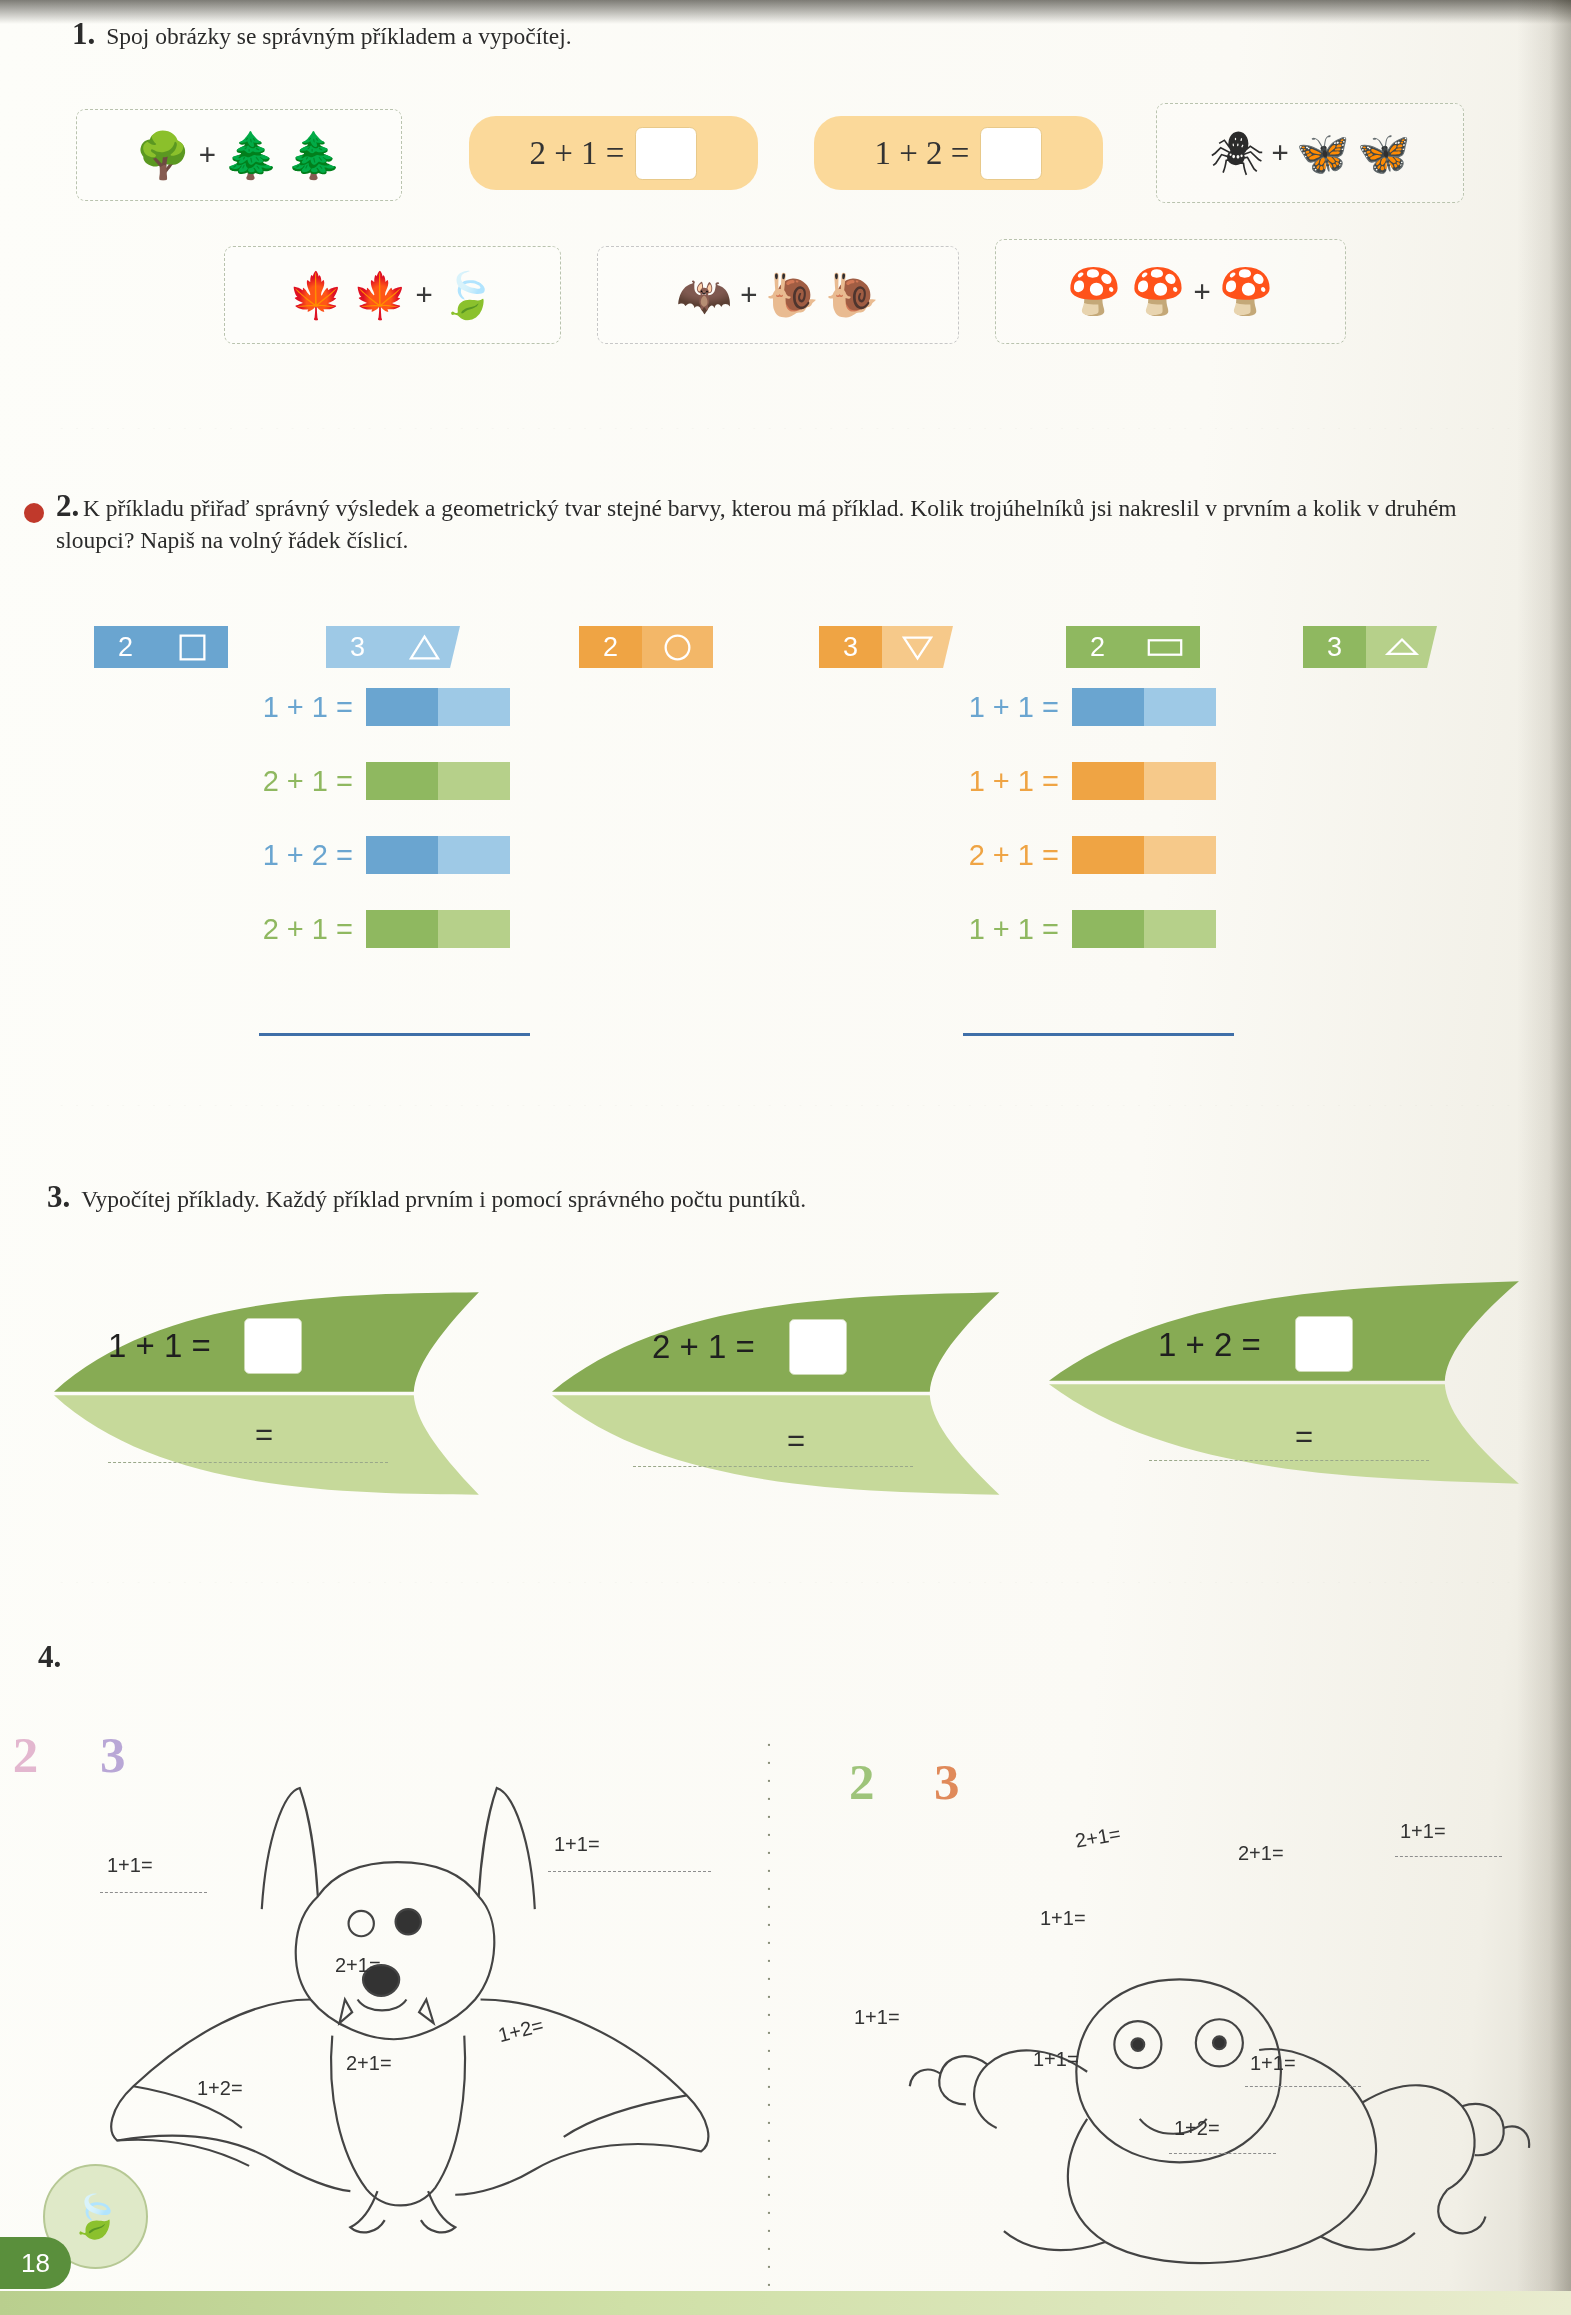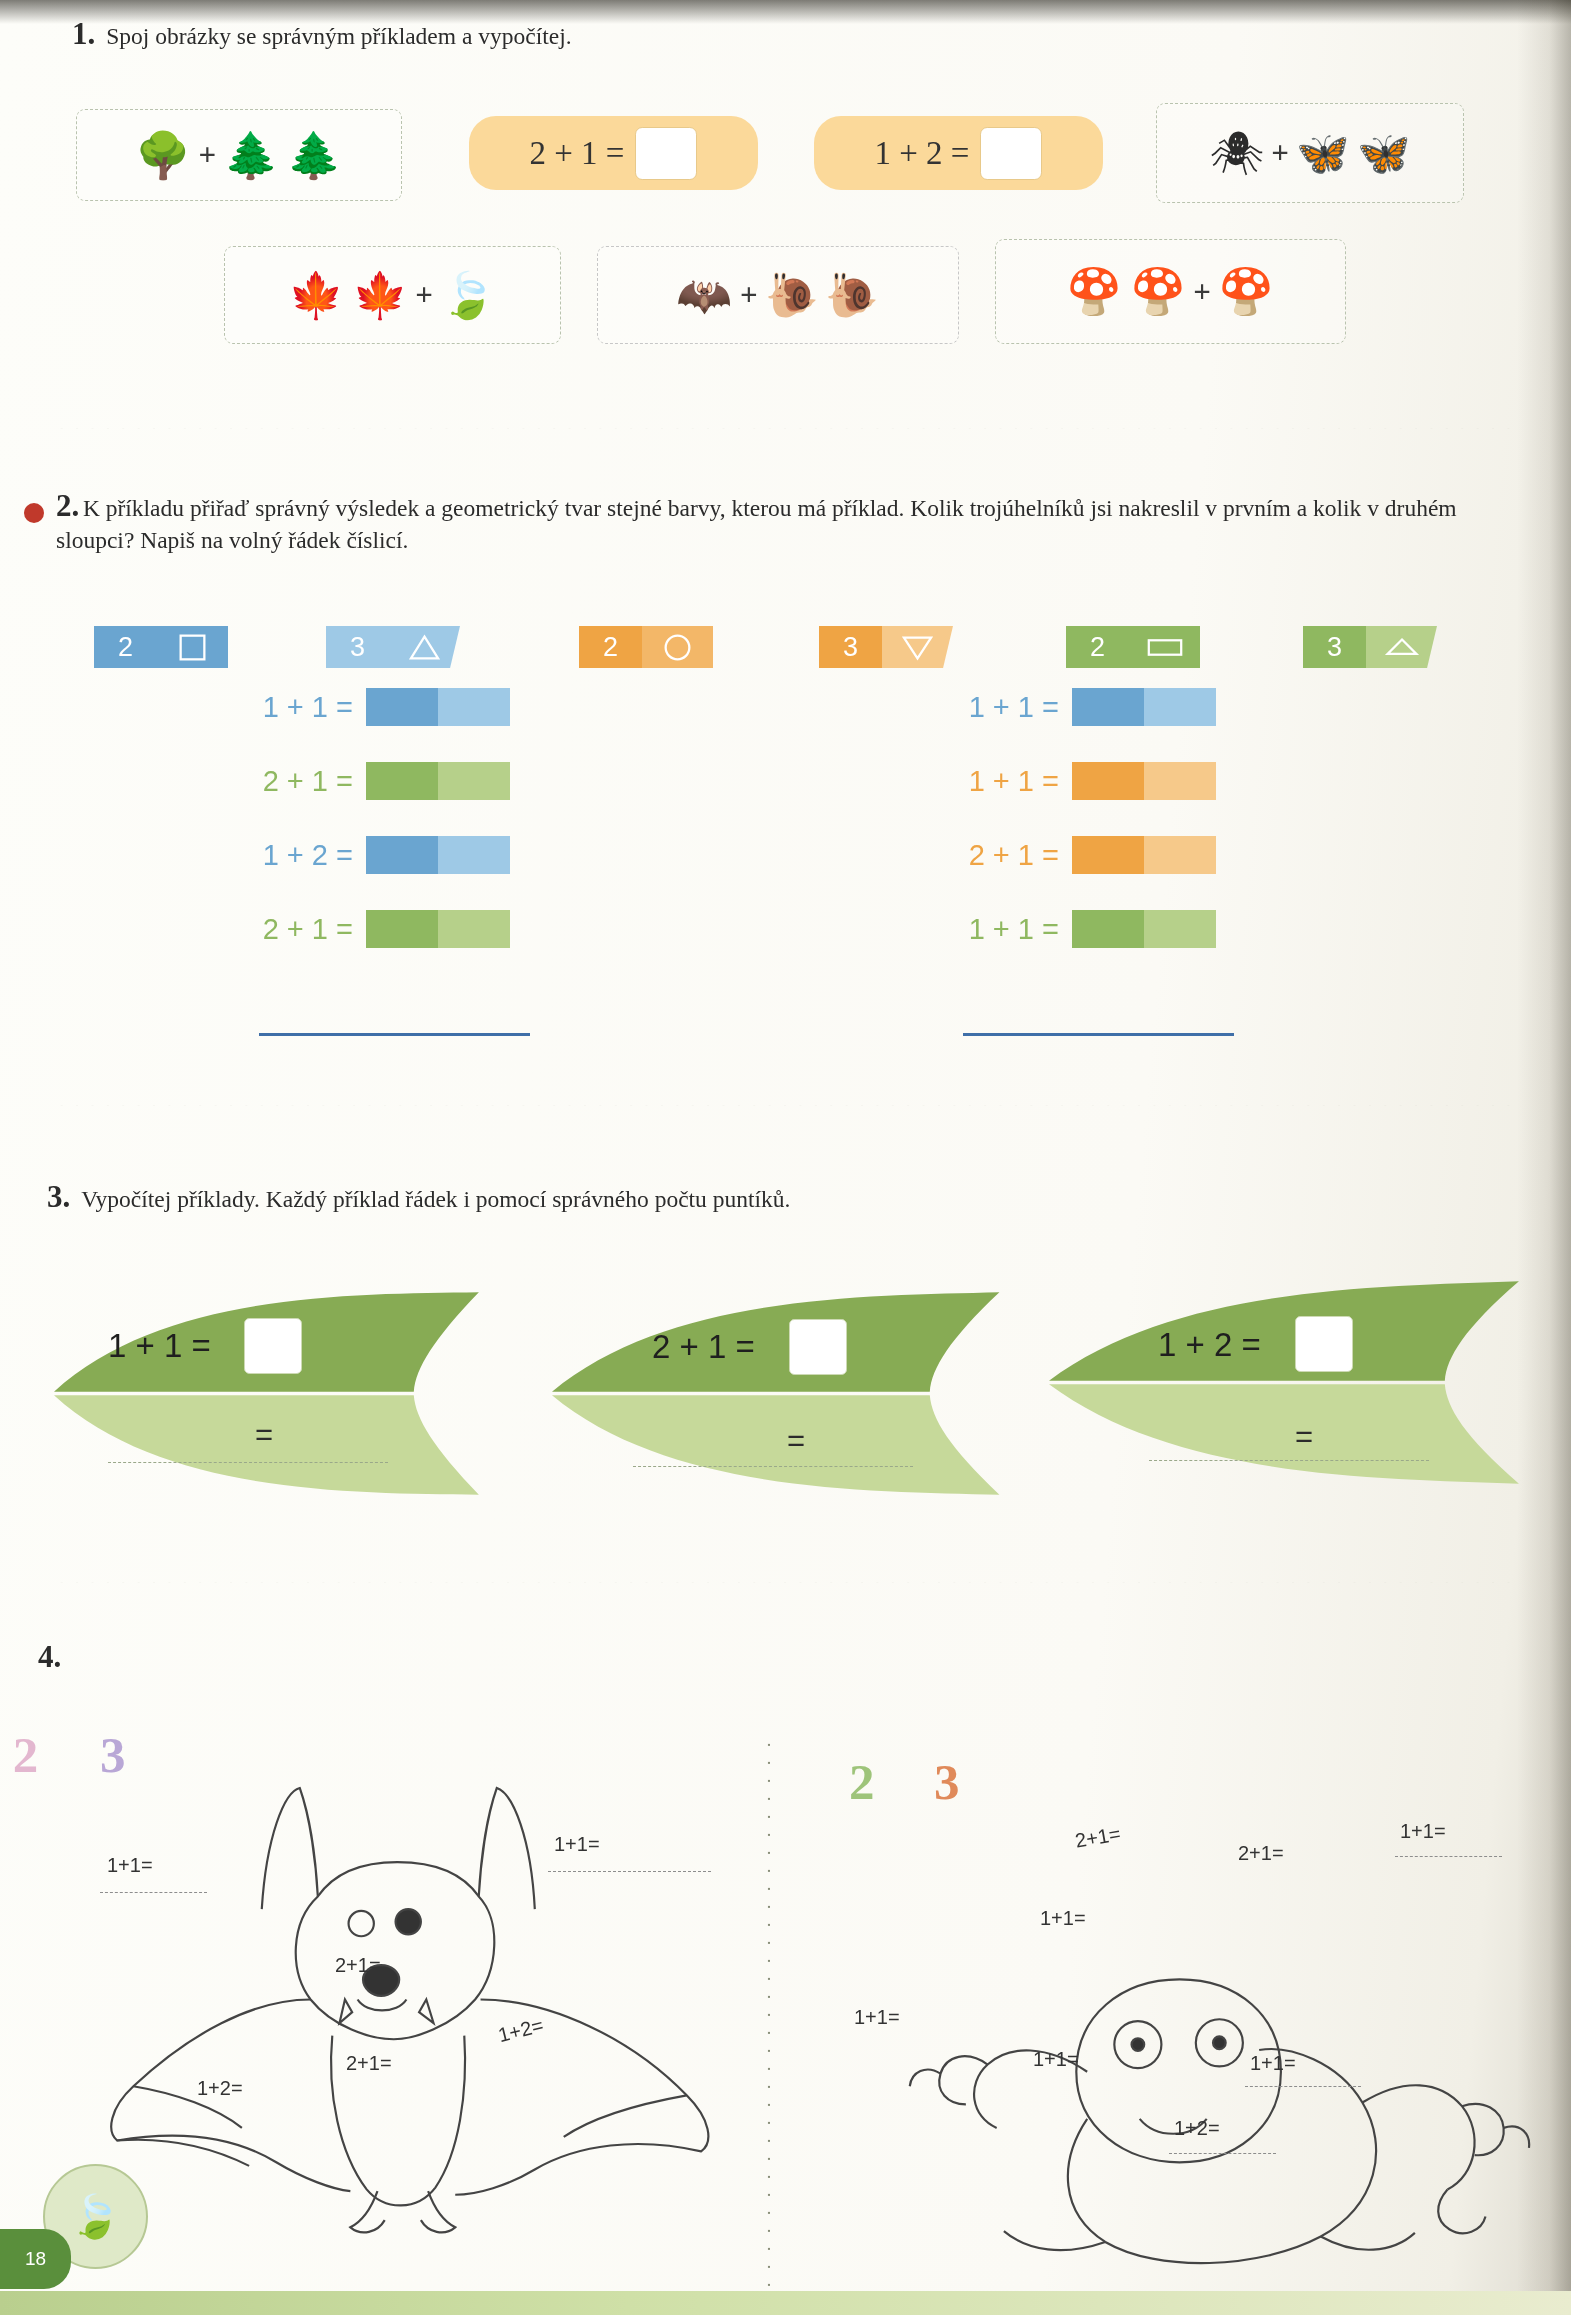--- a/index.html
+++ b/index.html
@@ -77,23 +77,23 @@
   .leaf .box{position:absolute;background:#fff;border:1.8px solid #cdd9b4;border-radius:5.4px;}
   .leaf .eqsign{position:absolute;font-size:31px;font-family:"Liberation Sans",sans-serif;}
   .leaf .dline{position:absolute;height:0;border-top:1.8px dashed #9aa88a;}
 
   
   .bignum{position:absolute;font-size:51px;font-weight:bold;font-family:"Liberation Serif",serif;}
   .minieq{position:absolute;font-size:20px;font-family:"Liberation Sans",sans-serif;color:#333;}
   .miniline{position:absolute;border-top:1.8px dashed #8d8d8d;height:0;}
 
   .pagenum{
-    position:absolute;left:0;bottom:27px;width:71px;height:60px;
+    position:absolute;left:0;bottom:27px;width:71px;height:52px;
     background:#5a8f3c;border-radius:0 27px 27px 0;
-    color:#fff;font-size:19px;display:flex;align-items:center;justify-content:center;
+    color:#fff;font-size:26px;display:flex;align-items:center;justify-content:center;
     font-family:"Liberation Sans",sans-serif;
   }
   .footerband{
     position:absolute;left:0;bottom:0;width:100%;height:25px;
     background:linear-gradient(90deg,#b9cf8e 0%,#cfe0a7 40%,#e9eccf 100%);
   }
   .acorn{
     position:absolute;left:43px;bottom:47px;width:101px;height:101px;border-radius:50%;
     background:#dfe9c8;border:2.7px solid #b6c894;display:flex;align-items:center;justify-content:center;font-size:42px;
   }
@@ -259,21 +259,21 @@
 
     <div class="writeline" style="left:259px;top:1033px;width:271px;"></div>
     <div class="writeline" style="left:963px;top:1033px;width:271px;"></div>
   </div>
 
   <div class="dotted-sep" style="top:1104px;"></div>
 
   <div id="task3">
     <div style="position:absolute;left:47px;top:1176px;display:flex;align-items:baseline;gap:11px;">
       <span class="task-num">3.</span>
-      <span class="task-text">Vypočítej příklady. Každý příklad řádek i pomocí správného počtu puntíků.</span>
+      <span class="task-text">Vypočítej příklady. Každý příklad prvním i pomocí správného počtu puntíků.</span>
     </div>
 
     <div class="leaf" style="left:54px;top:1285px;width:452px;height:217px;">
       <svg width="452" height="217" viewBox="0 0 500 240">
         <path d="M0,118 C120,8 330,10 470,8 C420,60 400,92 398,118 Z" fill="#87ab54"></path>
         <path d="M0,122 C120,232 330,230 470,232 C420,180 400,148 398,122 Z" fill="#c6d99a"></path>
       </svg>
       <span class="eqtext" style="left:54px;top:42px;">1 + 1 =</span>
       <span class="box" style="left:190px;top:33px;width:56px;height:54px;"></span>
       <span class="eqsign" style="left:201px;top:132px;">=</span>

